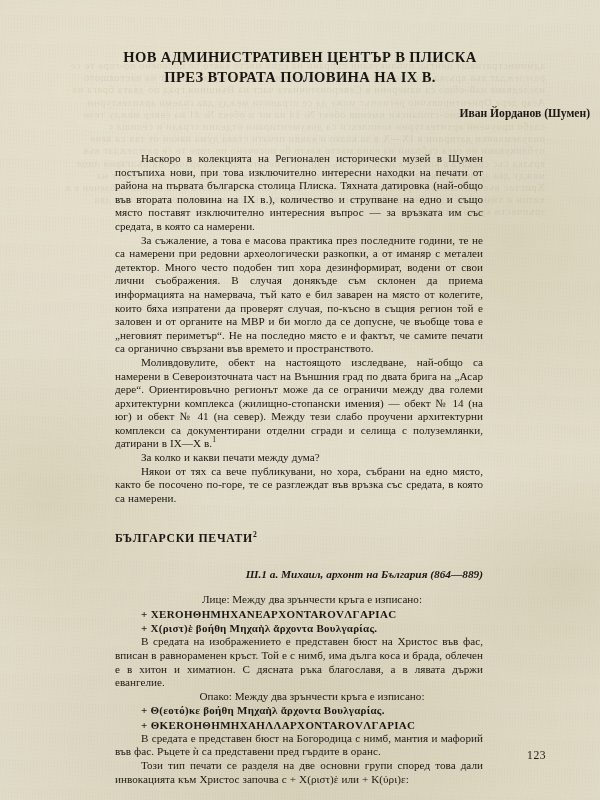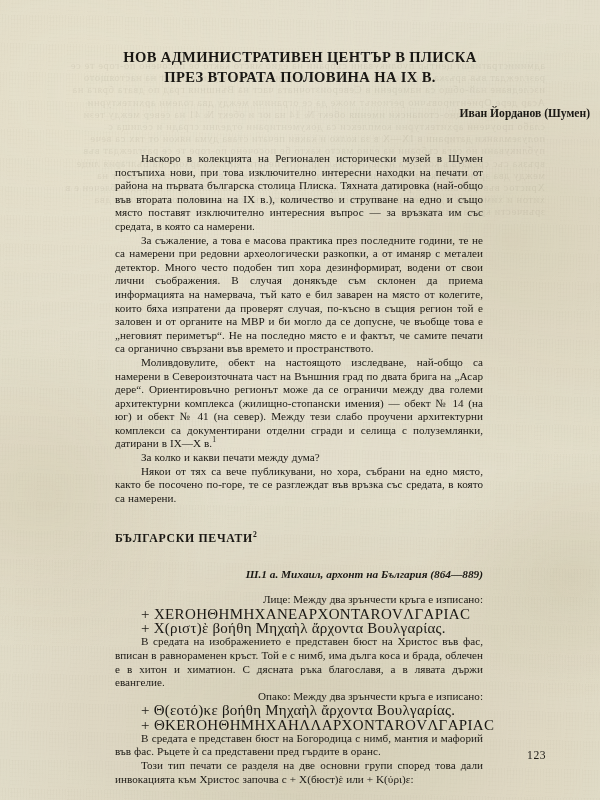--- a/index.html
+++ b/index.html
@@ -118,29 +118,30 @@
     font-style: italic;
     font-weight: bold;
     font-size: 11.3px;
     margin-top: 22px;
   }
   .desc-line {
     margin: 0;
     font-size: 11.15px;
     line-height: 13.6px;
     text-indent: 26px;
-    text-align: right;
+    text-align: center;
   }
   .greek-line {
     margin: 0;
-    font-size: 15px;
+    font-size: 11px;
     line-height: 14.2px;
     padding-left: 26px;
     letter-spacing: 0.25px;
     white-space: nowrap;
+    font-weight: bold;
   }
   .greek-line.uncial {
     letter-spacing: 0.35px;
   }
   .block-gap {
     margin-top: 13px;
   }
   .page-number {
     position: absolute;
     right: 54px;
@@ -194,20 +195,20 @@
         <p class="para">В средата на изображението е представен бюст на Христос във фас, вписан в равнораменен кръст. Той е с нимб, има дълга коса и брада, облечен е в хитон и химатион. С дясната ръка благославя, а в лявата държи евангелие.</p>
       </div>
 
       <div>
         <p class="desc-line">Опако: Между два зрънчести кръга е изписано:</p>
         <p class="greek-line">+ Θ(εοτό)κε βοήθη Μηχαὴλ ἄρχοντα Βουλγαρίας.</p>
         <p class="greek-line uncial">+ ΘKEROHΘHMHXAHΛΛAPXONTAROVΛΓAPIAC</p>
         <p class="para">В средата е представен бюст на Богородица с нимб, мантия и мафорий във фас. Ръцете ѝ са представени пред гърдите в оранс.</p>
       </div>
 
-      <p class="para">Този тип печати се разделя на две основни групи според това дали инвокацията към Христос започва с + Х(бюст)ὲ или + Κ(ύρι)ε:</p>
+      <p class="para">Този тип печати се разделя на две основни групи според това дали инвокацията към Христос започва с + Х(ριστ)ὲ или + Κ(ύρι)ε:</p>
 
     </div>
 
     <div class="page-number">123</div>
 
   </div>
 </div>
 
 </body></html>

